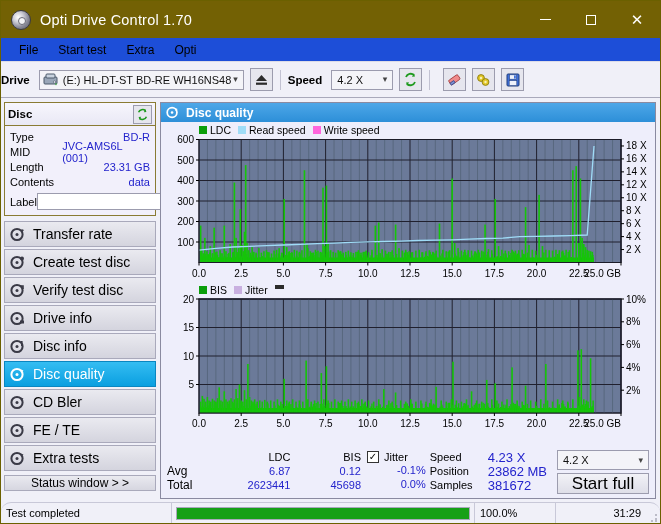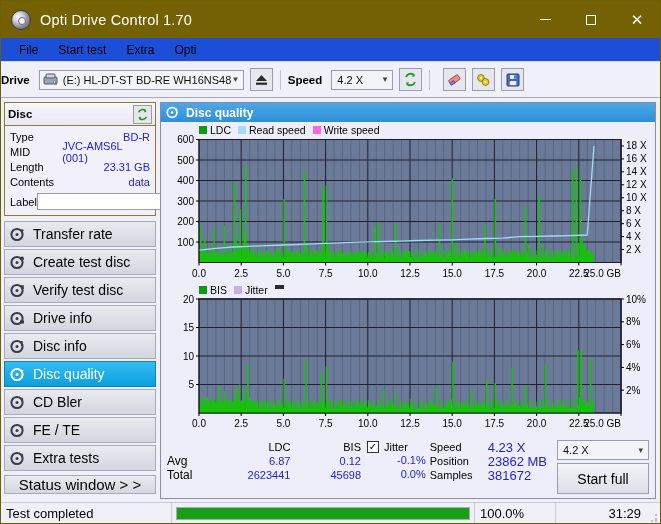--- a/index.html
+++ b/index.html
@@ -121,21 +121,21 @@
     background:linear-gradient(#35bdf2,#0a9fe0);
     border-color:#0a86c0;
   }
   .nav .lab{font-size:14px;color:#000;margin-left:8px;}
   .nav.active .lab{color:#ffffff;}
   .left-spacer{flex:1 1 auto;min-height:4px;}
   .status-btn{
     height:22px;border:1px solid #a9a9bb;box-sizing:border-box;
     background:linear-gradient(#eaeaf0,#d6d6e0);
     display:flex;align-items:center;justify-content:center;
-    font-size:15px;color:#000;margin-bottom:17px;
+    font-size:12px;color:#000;margin-bottom:17px;
   }
   
   .right{
     flex:1 1 auto;min-width:0;display:flex;flex-direction:column;
     padding:4px 4px 3px 1px;box-sizing:border-box;
   }
   .panel{
     flex:1 1 auto;border:1px solid #8a8aa0;background:#eeeefb;
     display:flex;flex-direction:column;box-sizing:border-box;min-height:0;
   }
@@ -172,28 +172,28 @@
     display:flex;align-items:center;justify-content:center;font-size:10px;color:#000;line-height:1;
   }
   .jit .val{text-align:right;font-size:11px;color:#2323cc;height:14px;padding-right:4px;}
   .spd{width:150px;}
   .spd .r{display:flex;height:14px;align-items:center;}
   .spd .r .k{width:58px;font-size:11px;color:#000;}
   .spd .r .v{font-size:13px;color:#2323cc;}
   .act{display:flex;flex-direction:column;gap:3px;width:92px;margin-left:auto;}
   .act .combo{width:92px;height:20px;}
   .btn{
-    height:31px;border:1px solid #9c9cae;background:linear-gradient(#f2f2f7,#dedee8);
-    display:flex;align-items:center;justify-content:center;font-size:14px;color:#000;
+    height:21px;border:1px solid #9c9cae;background:linear-gradient(#f2f2f7,#dedee8);
+    display:flex;align-items:center;justify-content:center;font-size:17px;color:#000;
     box-sizing:border-box;
   }
   
   .statusbar{
     height:20px;flex:0 0 20px;display:flex;align-items:center;
-    background:#f0f0f8;border-top:1px solid #c8c8d8;font-size:13px;color:#000;
+    background:#f0f0f8;border-top:1px solid #c8c8d8;font-size:11px;color:#000;border-radius:10px;
   }
   .sb-cell{display:flex;align-items:center;height:20px;padding:0 5px;}
   .sb-msg{width:160px;border-right:1px solid #c8c8d8;}
   .sb-prog{flex:1 1 auto;padding:0 4px;display:flex;align-items:center;}
   .prog-outer{flex:1;height:13px;background:#ffffff;border:1px solid #a9a9bb;box-sizing:border-box;}
   .prog-inner{height:100%;background:#16a016;}
   .sb-pct{width:70px;border-left:1px solid #c8c8d8;border-right:1px solid #c8c8d8;}
   .sb-time{width:80px;justify-content:flex-end;}
   .grip{width:14px;height:14px;align-self:flex-end;opacity:.5;}
 </style>

